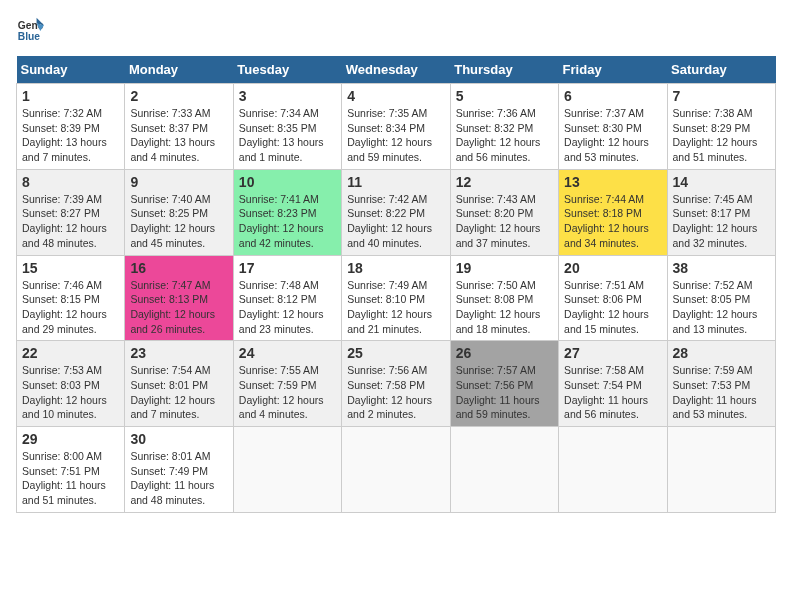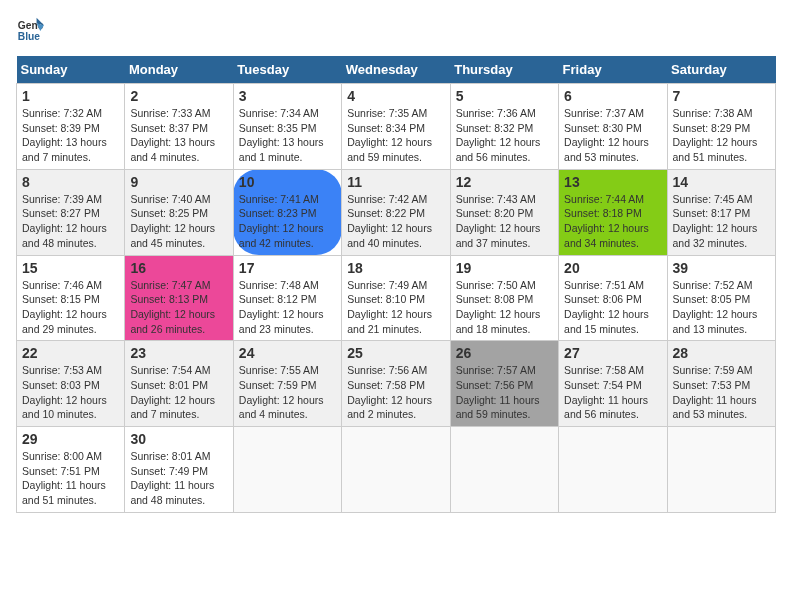--- a/index.html
+++ b/index.html
@@ -143,33 +143,33 @@
       </tr>
       <tr>
         <td style="background: rgb(240, 240, 240);">
           <span class="day-num">8</span>
           <div class="day-info">Sunrise: 7:39 AM<br>Sunset: 8:27 PM<br>Daylight: 12 hours and 48 minutes.</div>
         </td>
         <td style="background: rgb(240, 240, 240);">
           <span class="day-num">9</span>
           <div class="day-info">Sunrise: 7:40 AM<br>Sunset: 8:25 PM<br>Daylight: 12 hours and 45 minutes.</div>
         </td>
-        <td style="background: #3b82f6; border-radius: 26px;">
+        <td style="background: #86efac;">
           <span class="day-num">10</span>
           <div class="day-info">Sunrise: 7:41 AM<br>Sunset: 8:23 PM<br>Daylight: 12 hours and 42 minutes.</div>
         </td>
         <td style="background: rgb(240, 240, 240);">
           <span class="day-num">11</span>
           <div class="day-info">Sunrise: 7:42 AM<br>Sunset: 8:22 PM<br>Daylight: 12 hours and 40 minutes.</div>
         </td>
         <td style="background: rgb(240, 240, 240);">
           <span class="day-num">12</span>
           <div class="day-info">Sunrise: 7:43 AM<br>Sunset: 8:20 PM<br>Daylight: 12 hours and 37 minutes.</div>
         </td>
-        <td style="background: #84cc16;">
+        <td style="background: #fde047;">
           <span class="day-num">13</span>
           <div class="day-info">Sunrise: 7:44 AM<br>Sunset: 8:18 PM<br>Daylight: 12 hours and 34 minutes.</div>
         </td>
         <td style="background: rgb(240, 240, 240);">
           <span class="day-num">14</span>
           <div class="day-info">Sunrise: 7:45 AM<br>Sunset: 8:17 PM<br>Daylight: 12 hours and 32 minutes.</div>
         </td>
       </tr>
       <tr>
         <td style="background: rgb(255, 255, 255); margin-top: 29px;">
@@ -190,21 +190,21 @@
         </td>
         <td style="background: rgb(255, 255, 255);">
           <span class="day-num">19</span>
           <div class="day-info">Sunrise: 7:50 AM<br>Sunset: 8:08 PM<br>Daylight: 12 hours and 18 minutes.</div>
         </td>
         <td style="background: rgb(255, 255, 255);">
           <span class="day-num">20</span>
           <div class="day-info">Sunrise: 7:51 AM<br>Sunset: 8:06 PM<br>Daylight: 12 hours and 15 minutes.</div>
         </td>
         <td style="background: rgb(255, 255, 255);">
-          <span class="day-num">39</span>
+          <span class="day-num">38</span>
           <div class="day-info">Sunrise: 7:52 AM<br>Sunset: 8:05 PM<br>Daylight: 12 hours and 13 minutes.</div>
         </td>
       </tr>
       <tr>
         <td style="background: rgb(240, 240, 240); margin-left: 48px;">
           <span class="day-num">22</span>
           <div class="day-info">Sunrise: 7:53 AM<br>Sunset: 8:03 PM<br>Daylight: 12 hours and 10 minutes.</div>
         </td>
         <td style="background: rgb(240, 240, 240);">
           <span class="day-num">23</span>

